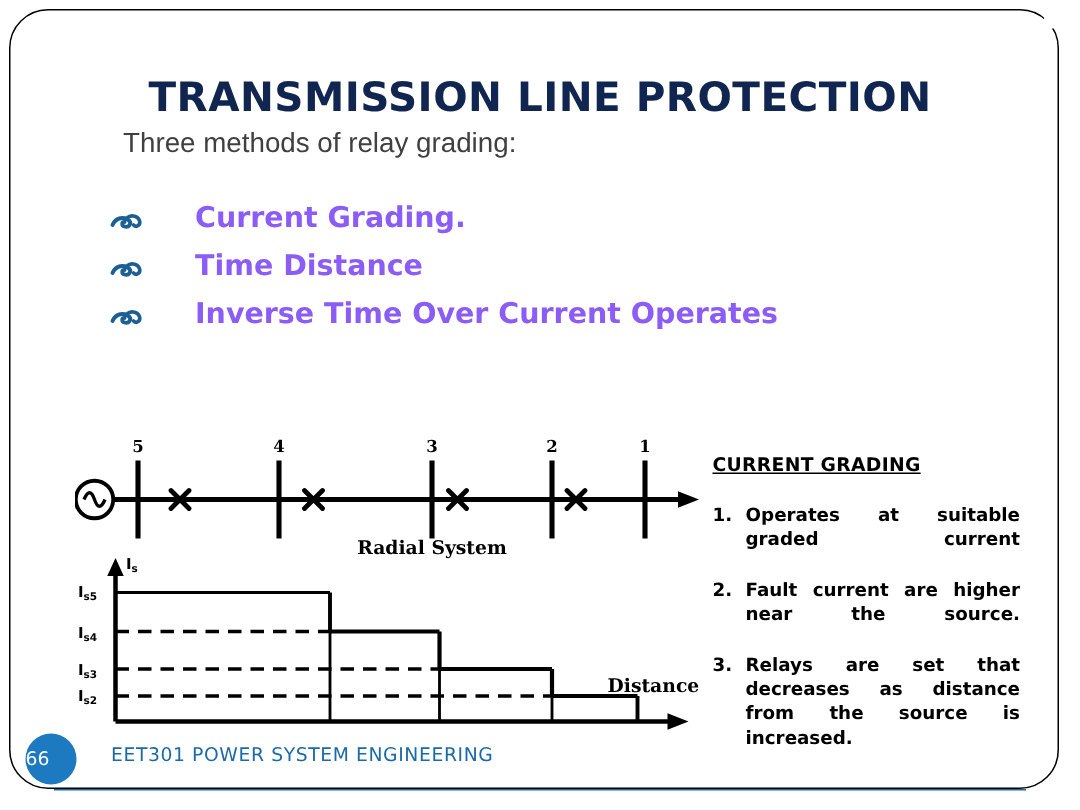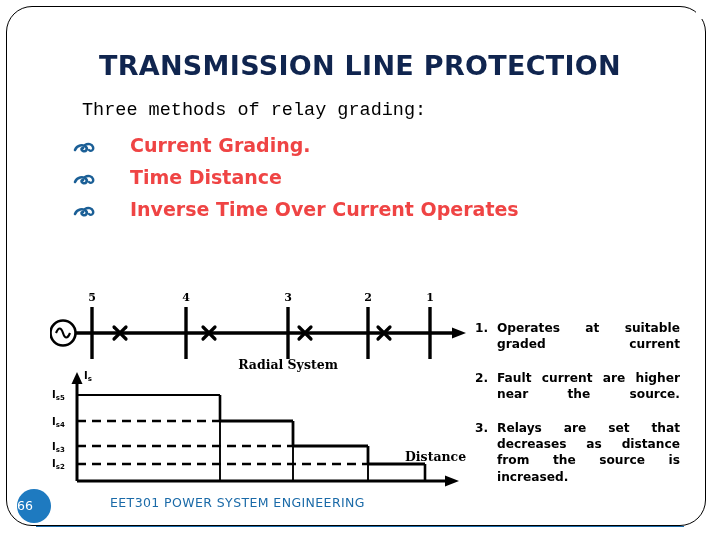--- a/index.html
+++ b/index.html
@@ -24,34 +24,34 @@
 
   
   .title{
     position:absolute;left:0;top:50px;width:720px;text-align:center;
     font-size:27px;font-weight:bold;color:#10254f;letter-spacing:0.3px;
     font-family:"DejaVu Sans", sans-serif;
   }
 
   
   .intro{
-    position:absolute;left:82px;top:100px;
-    font-size:18.5px;color:#000000;
-    font-family:Liberation Mono, monospace;
+    position:absolute;left:82px;top:84px;
+    font-size:18.5px;color:#404040;
+    font-family:Liberation Sans, sans-serif;
   }
 
   
   .bullets{position:absolute;left:72px;top:134px;width:560px;}
   .bullet-row{position:relative;height:32px;}
   .bullet-glyph{
     position:absolute;left:0;top:4px;width:26px;height:22px;
   }
   .bullet-text{
     position:absolute;left:58px;top:0;
-    font-size:19px;font-weight:bold;color:#ef4444;
+    font-size:19px;font-weight:bold;color:#8b5cf6;
     font-family:"DejaVu Sans", sans-serif;white-space:nowrap;
   }
 
   
   .figure{position:absolute;left:50px;top:285px;width:420px;height:215px;}
   .figure svg{display:block;}
 
   
   .rightcol{position:absolute;left:475px;top:302px;width:205px;}
   .rc-heading{
@@ -72,21 +72,20 @@
   .badge{
     position:absolute;left:17px;top:489px;width:34px;height:34px;
     border-radius:50%;background:#1e7ac0;color:#fff;
     font-size:12.5px;line-height:34px;text-align:left;
     font-family:"DejaVu Sans", sans-serif;
   }
   .footer-text{
     position:absolute;left:74px;top:495px;
     font-size:12.5px;color:#1a6aa8;letter-spacing:0.4px;
     font-family:"DejaVu Sans", sans-serif;
-    margin-left:36px;
   }
 </style>
 </head>
 <body>
 
 <div id="slide">
 
   <div class="frame"></div>
   <div class="frame-mask-tr"></div>
   <div class="accent-line"></div>
@@ -209,20 +208,21 @@
 
         <path d="M170 136 L170 196" stroke-width="1.9"></path>
         <path d="M243 161 L243 196" stroke-width="1.9"></path>
         <path d="M318 179 L318 196" stroke-width="1.9"></path>
       </g>
 
     </svg>
   </div>
 
   <div class="rightcol">
+    <div class="rc-heading">CURRENT GRADING</div>
     <ul class="rc-list">
       <li class="rc-item">
         <span class="num">1.</span>
         <span class="txt">Operates at suitable graded current</span>
       </li>
       <li class="rc-item">
         <span class="num">2.</span>
         <span class="txt">Fault current are higher near the source.</span>
       </li>
       <li class="rc-item">

